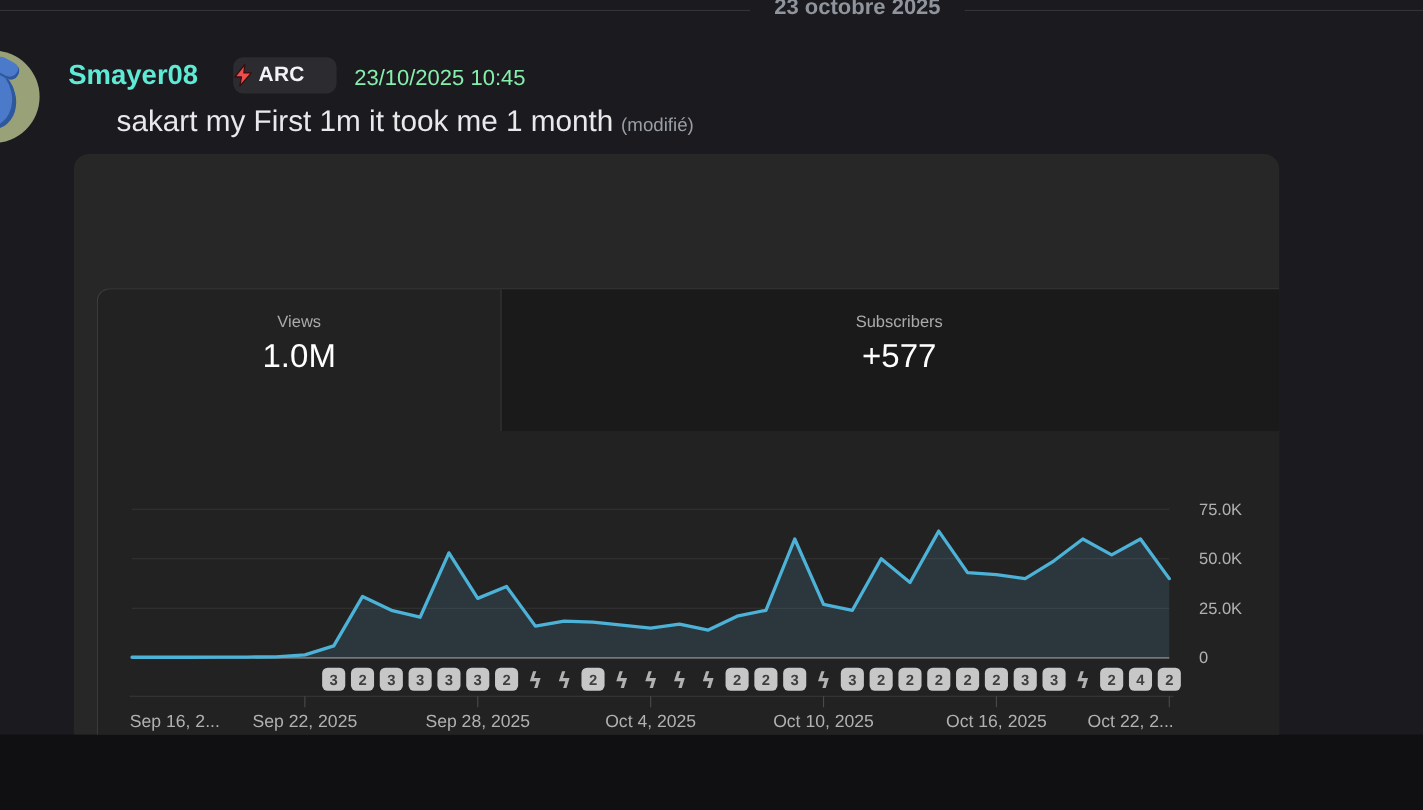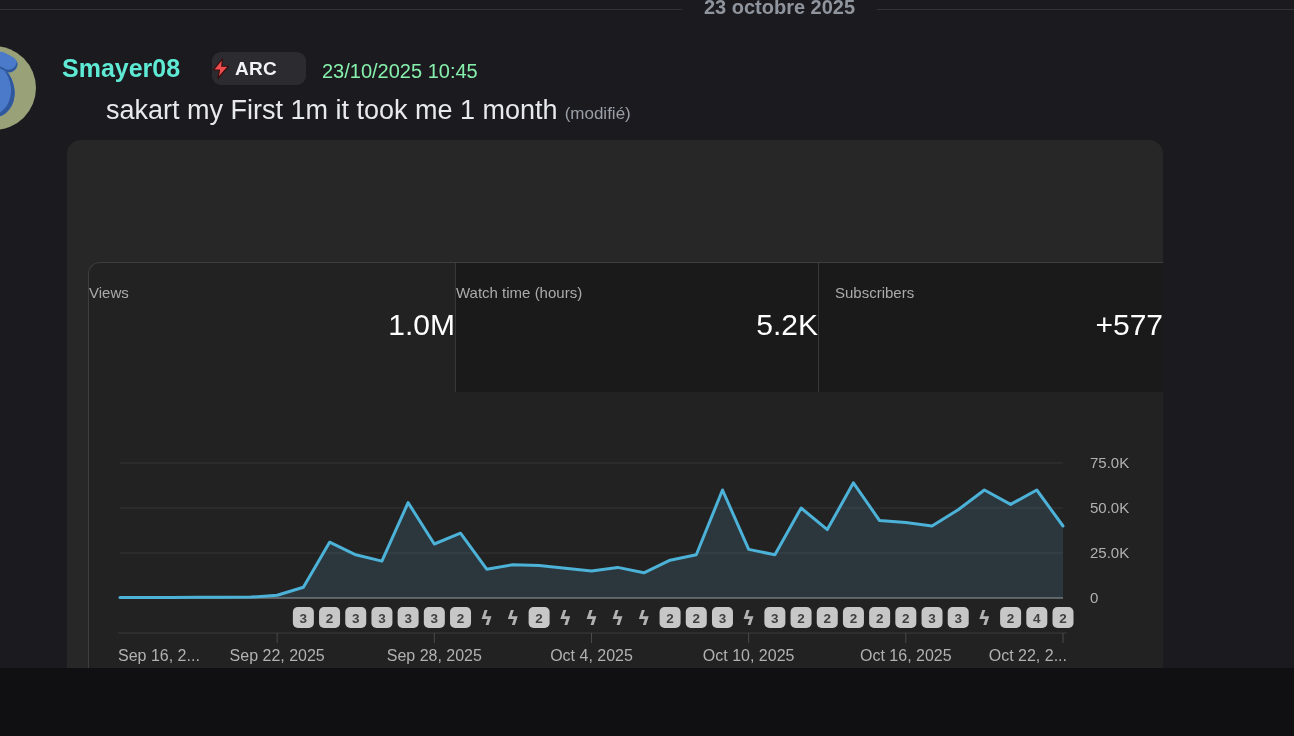--- a/index.html
+++ b/index.html
@@ -34,22 +34,22 @@
          border-radius:14px;overflow:hidden;cursor:pointer;}
   .embed-title{position:absolute;left:0;right:0;top:169px;text-align:center;
                font-size:29px;font-weight:700;color:#f4f4f4;}
   .panel{position:absolute;left:21px;top:122px;right:0;bottom:0;background:#222223;
          border-top:1px solid #3e3e40;border-left:1px solid #3e3e40;border-top-left-radius:12px;}
   .tabs{position:absolute;left:0;top:0;right:0;height:129px;display:flex;border-top-left-radius:12px;overflow:hidden;}
   .tab{box-sizing:border-box;}
   .tab.t0{width:366px;}
   .tab.t1{width:363px;border-left:1px solid #38383a;background:#1a1a1b;}
   .tab.t2{flex:1;border-left:1px solid #38383a;background:#1a1a1b;padding-left:16px;}
-  .t-label{margin-top:21px;text-align:left;font-size:15px;color:#ababab;}
-  .t-value{margin-top:7px;text-align:right;font-size:30px;color:#ffffff;}
+  .t-label{margin-top:21px;text-align:center;font-size:15px;color:#ababab;}
+  .t-value{margin-top:7px;text-align:center;font-size:30px;color:#ffffff;}
   svg.chart{position:absolute;left:0;top:0;}
 </style>
 </head>
 <body>
 
 <div class="screen">
 
   <div class="divider-line left"></div>
   <div class="divider-line right"></div>
   <div class="divider-label">23 octobre 2025</div>
@@ -74,24 +74,20 @@
   <div class="msg-text"><span>sakart my First 1m it took me 1 month</span><span class="edited">(modifié)</span></div>
 
   <div class="embed">
     <div class="embed-title">Your channel has gotten 1,004,833 views so far</div>
 
     <div class="panel">
       <div class="tabs">
         <div class="tab t0">
           <div class="t-label">Views</div>
           <div class="t-value">1.0M</div>
-        </div>
-        <div class="tab t1">
-          <div class="t-label">Watch time (hours)</div>
-          <div class="t-value">5.2K</div>
         </div>
         <div class="tab t2">
           <div class="t-label">Subscribers</div>
           <div class="t-value">+577</div>
         </div>
       </div>
     </div>
 
     <svg class="chart" id="views-chart" width="1096" height="568" viewBox="0 0 1096 568">
         <line x1="53" y1="323" x2="996" y2="323" stroke="#343436" stroke-width="1"></line>

